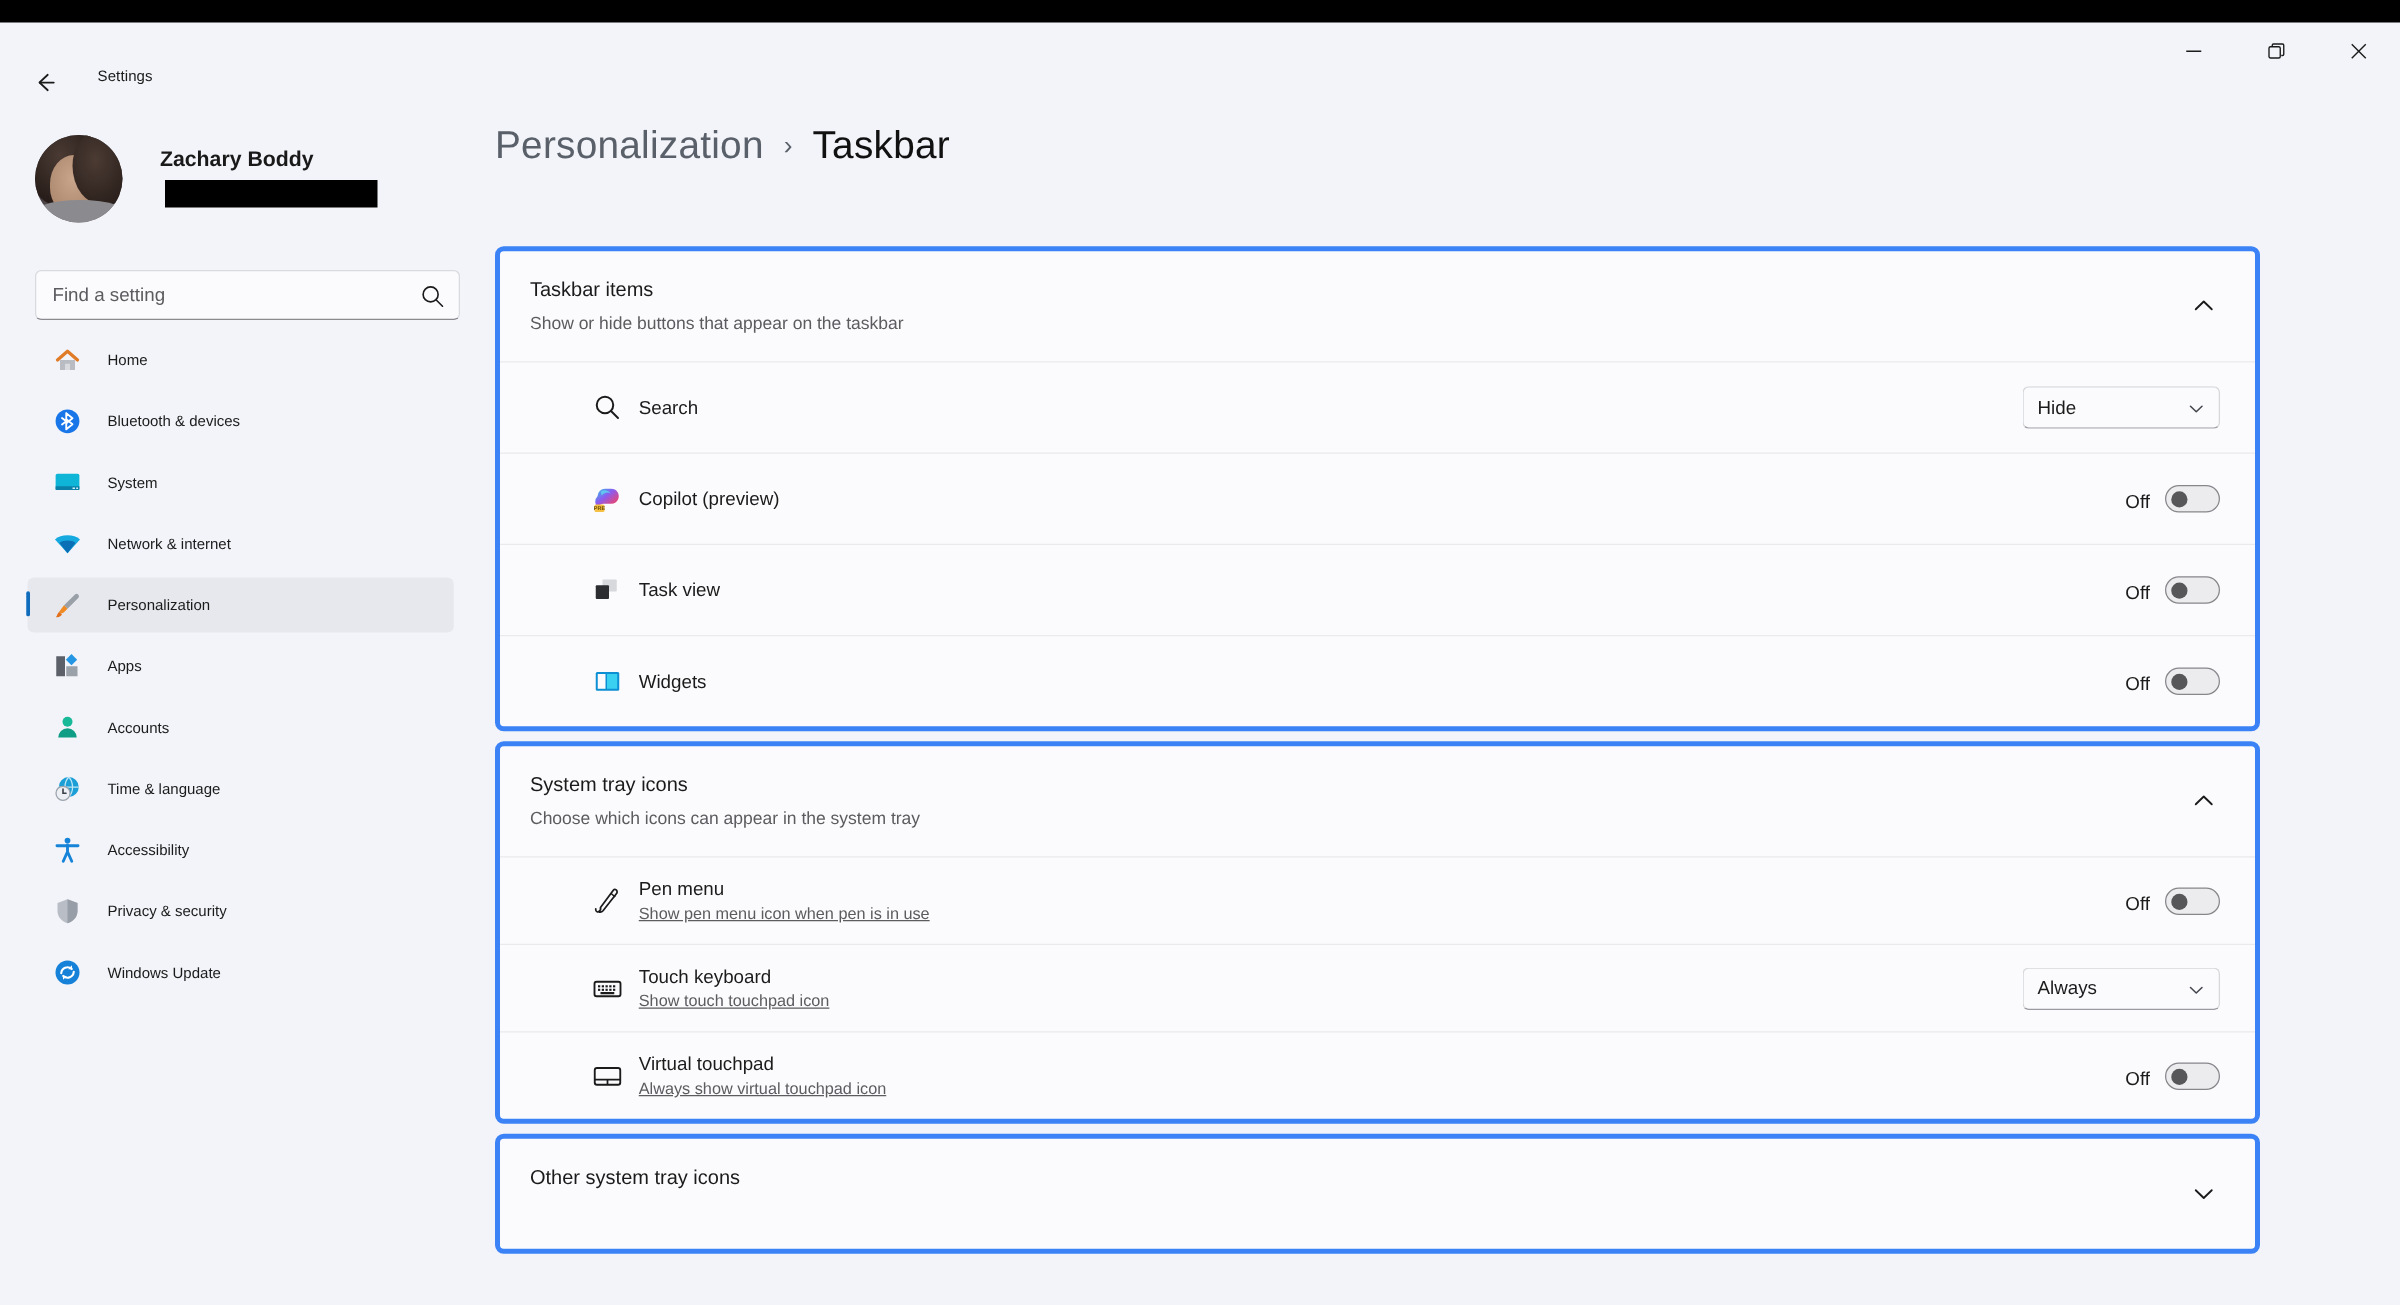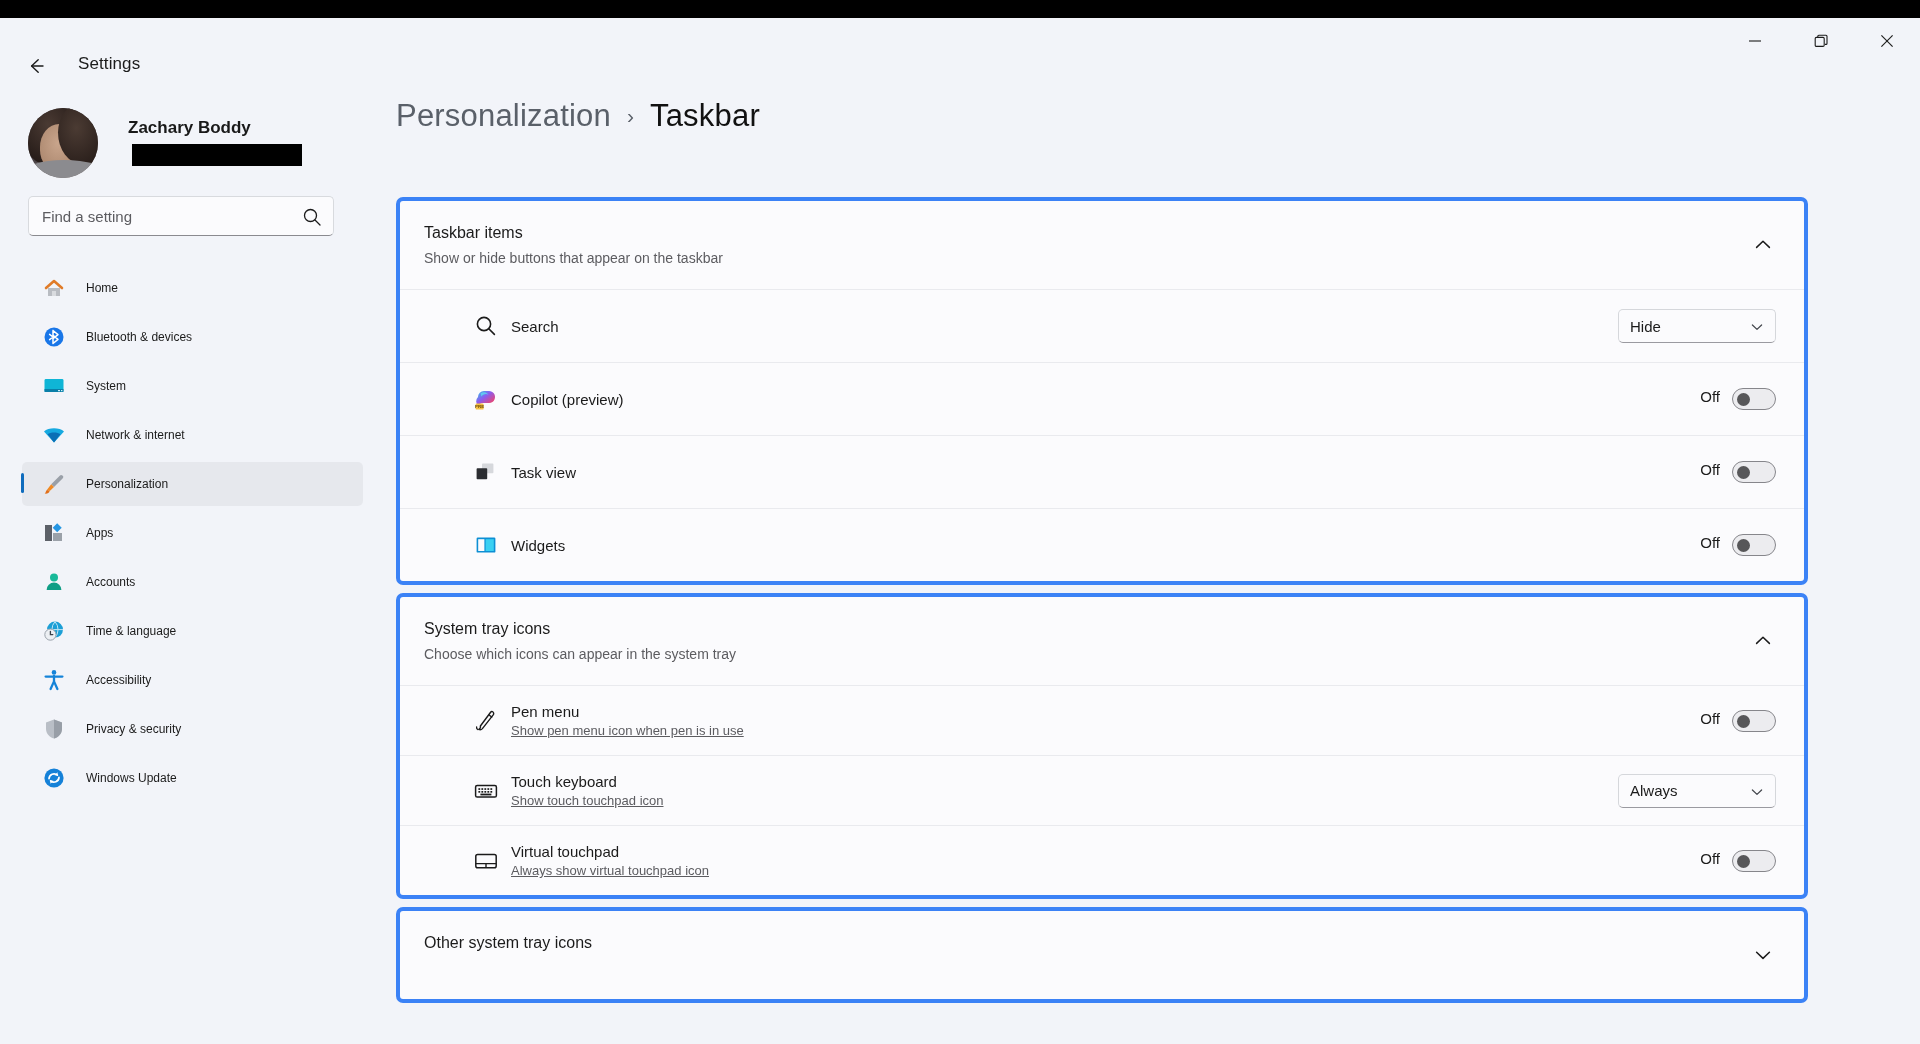--- a/index.html
+++ b/index.html
@@ -23,21 +23,21 @@
   }
   .back-btn {
     position: absolute; left: 16px; top: 28px;
     width: 40px; height: 40px;
     display: flex; align-items: center; justify-content: center;
     border-radius: 5px;
     cursor: pointer;
   }
   .titlebar-title {
     position: absolute; left: 78px; top: 36px;
-    font-size: 17px; color: #1b1b1b;
+    font-size: 12px; color: #1b1b1b;
     letter-spacing: 0.1px;
   }
   .wincontrols {
     position: absolute; right: 0; top: 0;
     height: 58px; display: flex;
   }
   .wc-btn {
     width: 66px; height: 46px;
     display: flex; align-items: center; justify-content: center;
     cursor: pointer;
@@ -83,22 +83,22 @@
   }
   .profile-name {
     position: absolute; left: 100px; top: 14px;
     font-size: 17px; font-weight: bold; color: #191919;
   }
   .profile-redaction {
     position: absolute; left: 104px; top: 40px;
     width: 170px; height: 22px; background: #000;
   }
   .searchbox {
-    position: absolute; left: 28px; top: 120px;
-    width: 306px; height: 40px;
+    position: absolute; left: 28px; top: 140px;
+    width: 340px; height: 40px;
     background: #fbfbfd;
     border: 1px solid #d8dade;
     border-bottom: 1px solid #8a8a8f;
     border-radius: 5px;
   }
   .searchbox input {
     position: absolute; left: 13px; top: 0;
     width: 280px; height: 38px;
     border: none; outline: none; background: transparent;
     font-family: "Liberation Sans", sans-serif;
@@ -180,21 +180,21 @@
     position: absolute; left: 73px; top: 50%;
     transform: translateY(-50%);
     width: 26px; height: 26px;
   }
   .row-text { margin-left: 38px; }
   .row-label { font-size: 15px; color: #1b1b1b; }
   .row-desc { font-size: 13px; color: #5c5c60; margin-top: 3px; text-decoration: underline; }
   .row-right {
     position: absolute; right: 28px; top: 50%;
     transform: translateY(-50%);
-    display: flex; align-items: flex-start;
+    display: flex; align-items: flex-end;
   }
   .toggle-state { font-size: 15px; color: #1b1b1b; margin-right: 12px; }
   .toggle {
     width: 44px; height: 22px;
     border: 1px solid #86868b;
     border-radius: 11px;
     background: #ececef;
     position: relative; cursor: pointer;
   }
   .toggle .knob {

